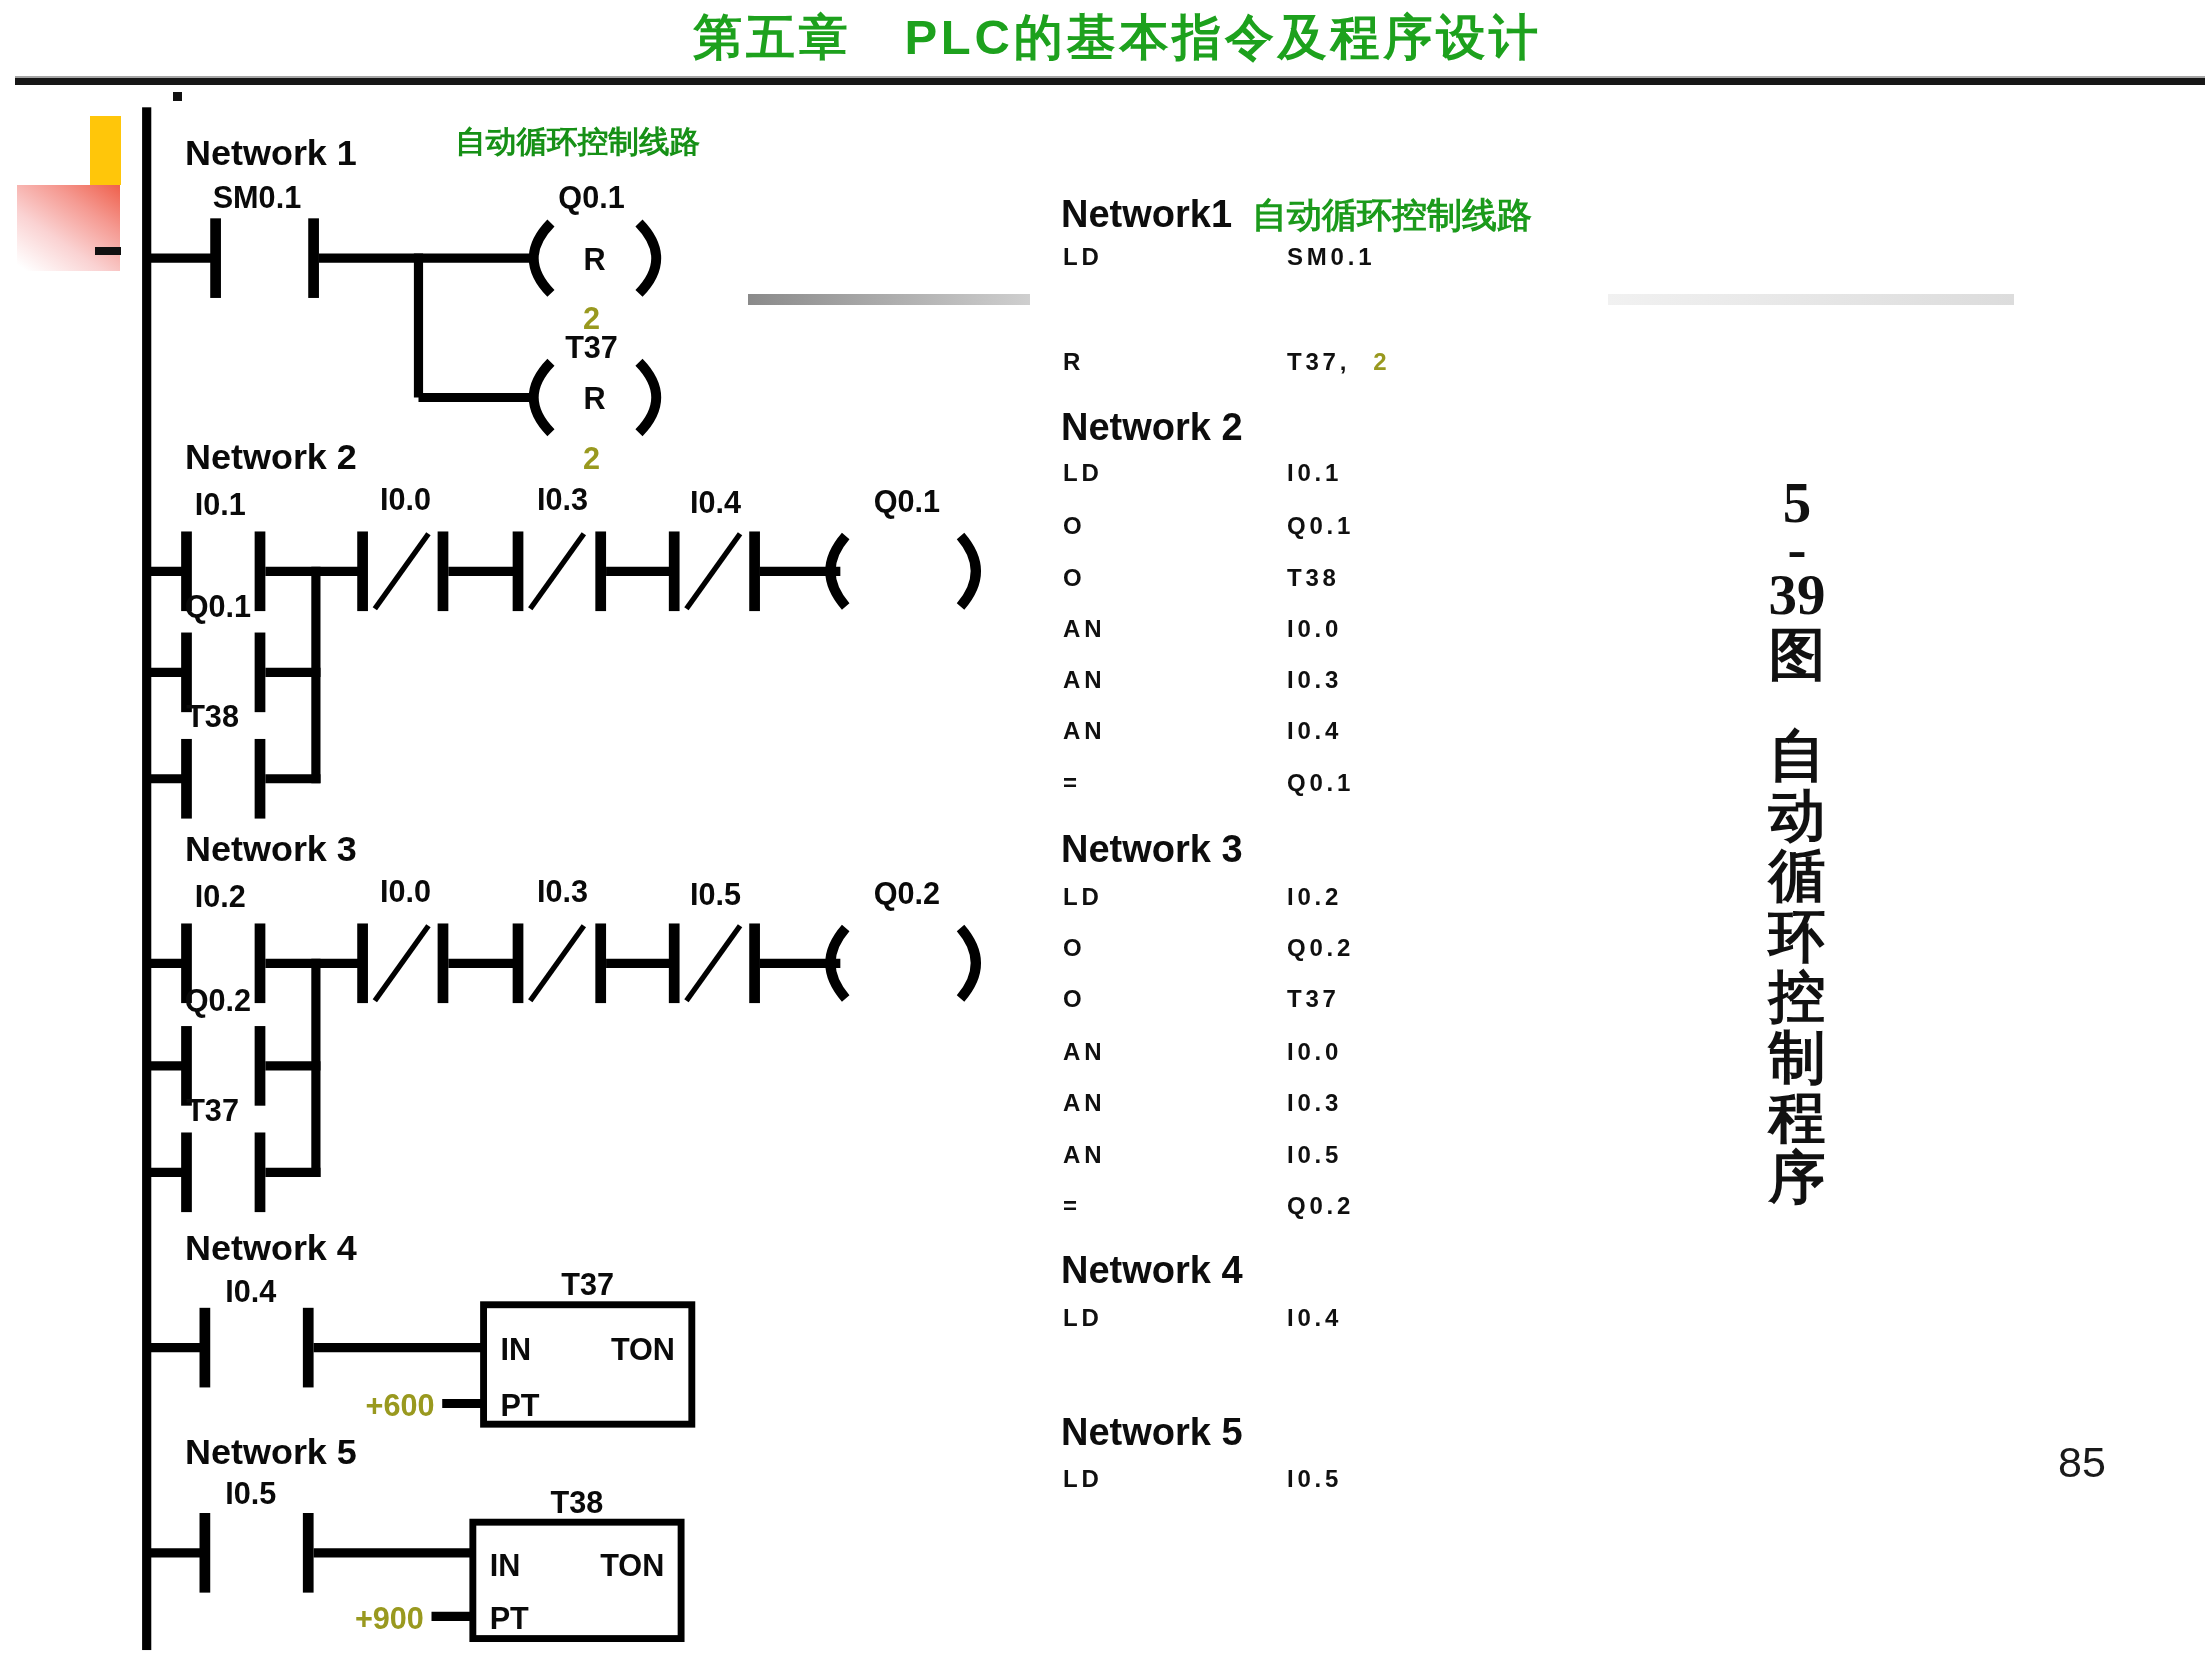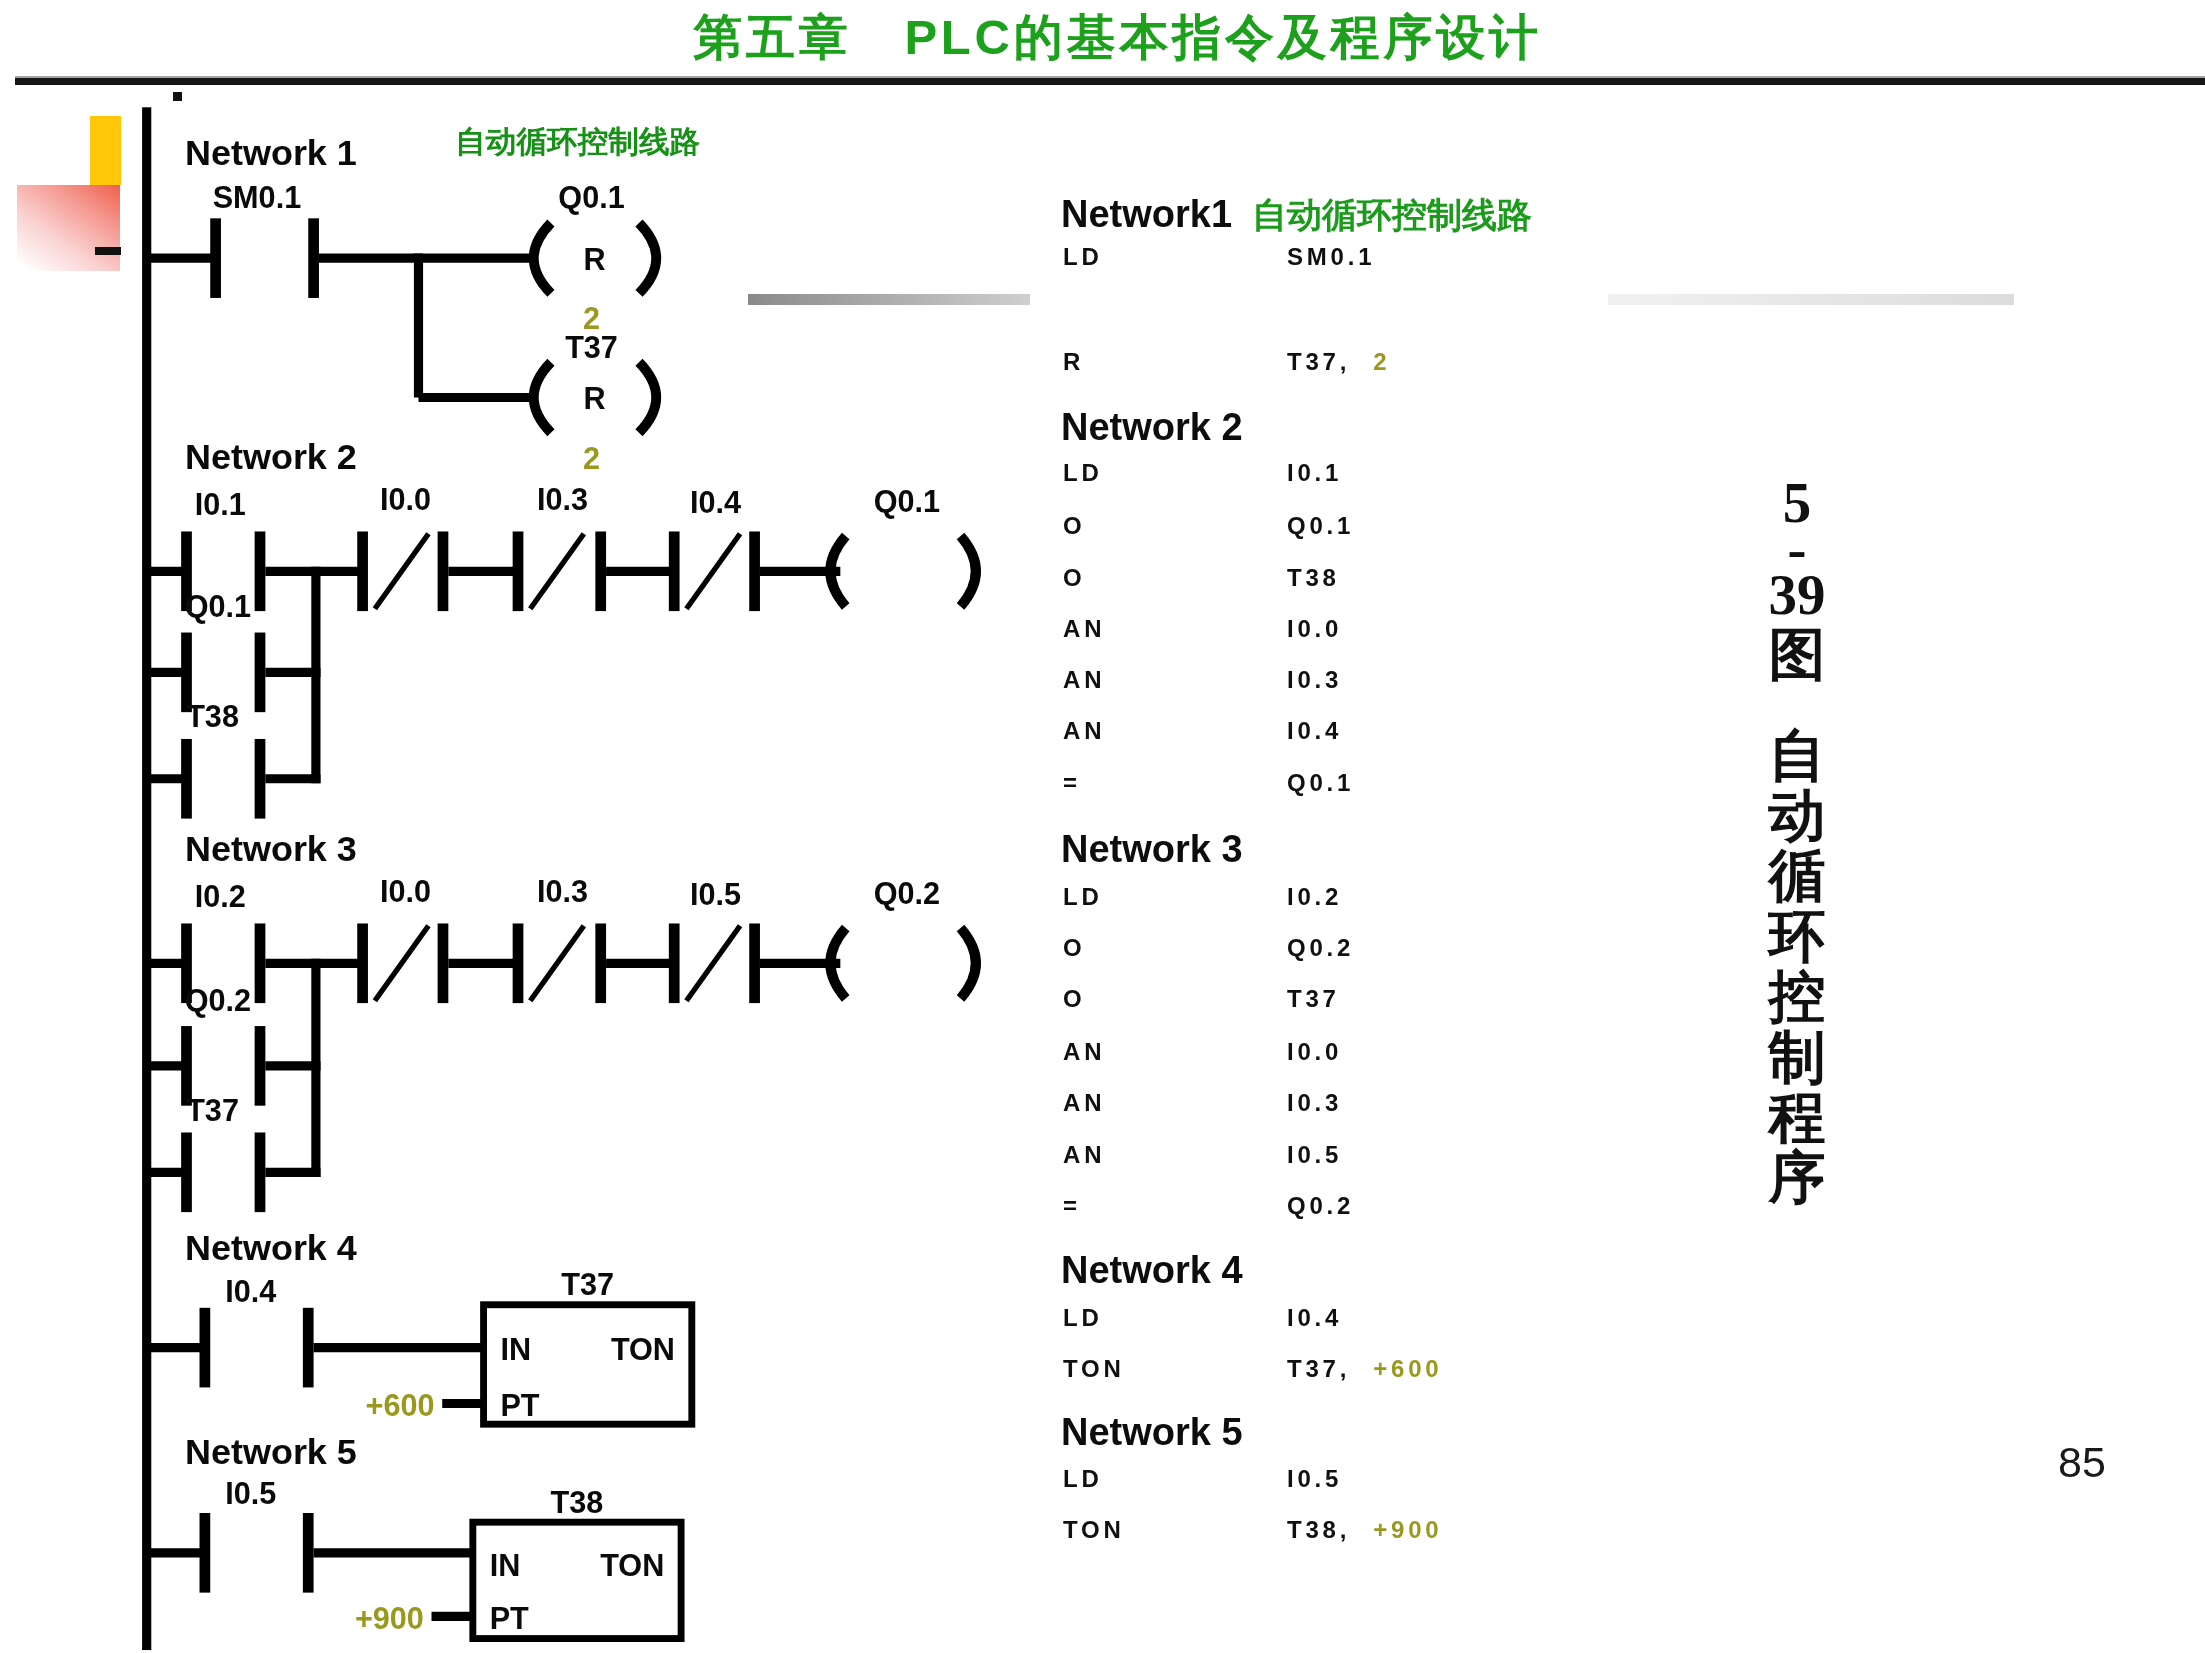--- a/index.html
+++ b/index.html
@@ -220,25 +220,23 @@
   <div class="stl-row" style="top:883px"><span class="op">LD</span><span class="a">I0.2</span></div>
   <div class="stl-row" style="top:934px"><span class="op">O</span><span class="a">Q0.2</span></div>
   <div class="stl-row" style="top:985px"><span class="op">O</span><span class="a">T37</span></div>
   <div class="stl-row" style="top:1038px"><span class="op">AN</span><span class="a">I0.0</span></div>
   <div class="stl-row" style="top:1089px"><span class="op">AN</span><span class="a">I0.3</span></div>
   <div class="stl-row" style="top:1141px"><span class="op">AN</span><span class="a">I0.5</span></div>
   <div class="stl-row" style="top:1192px"><span class="op">=</span><span class="a">Q0.2</span></div>
 
   <div class="stl-net" style="top:1249px">Network 4</div>
   <div class="stl-row" style="top:1304px"><span class="op">LD</span><span class="a">I0.4</span></div>
-  <div class="stl-row" style="top:1355px"><span class="op">TON</span><span class="a">T37,</span><span class="b">+600</span></div>
 
   <div class="stl-net" style="top:1411px">Network 5</div>
   <div class="stl-row" style="top:1465px"><span class="op">LD</span><span class="a">I0.5</span></div>
-  <div class="stl-row" style="top:1516px"><span class="op">TON</span><span class="a">T38,</span><span class="b">+900</span></div>
 
   <div class="caption">
     <div>5</div>
     <div class="cap-dash">-</div>
     <div>39</div>
     <div>图</div>
     <div class="cap-gap"></div>
     <div>自</div>
     <div>动</div>
     <div>循</div>

